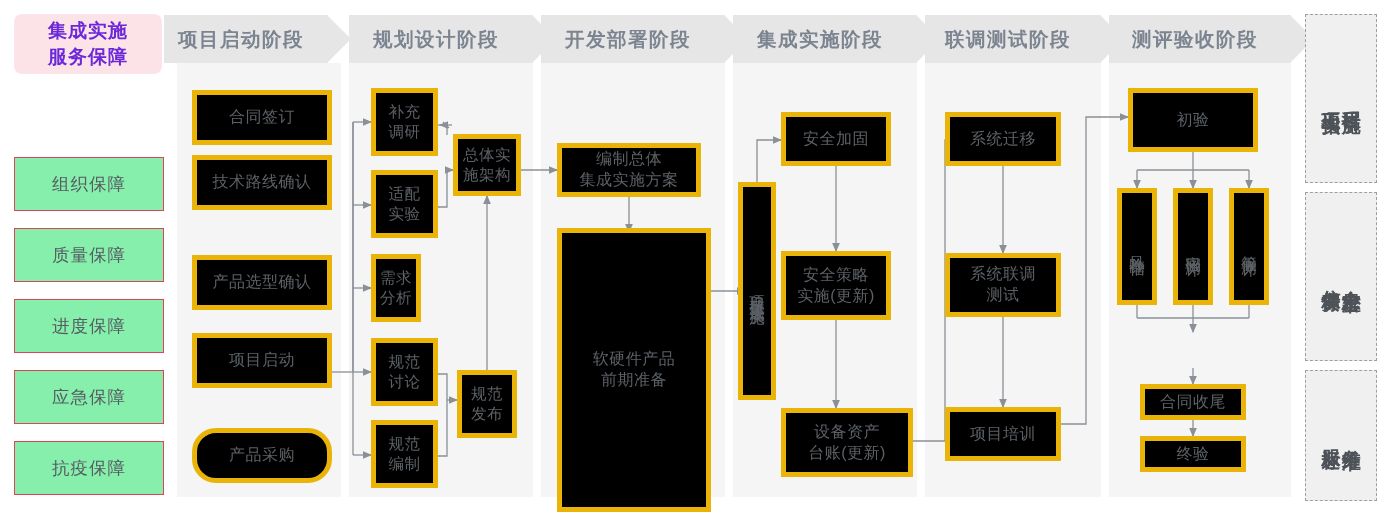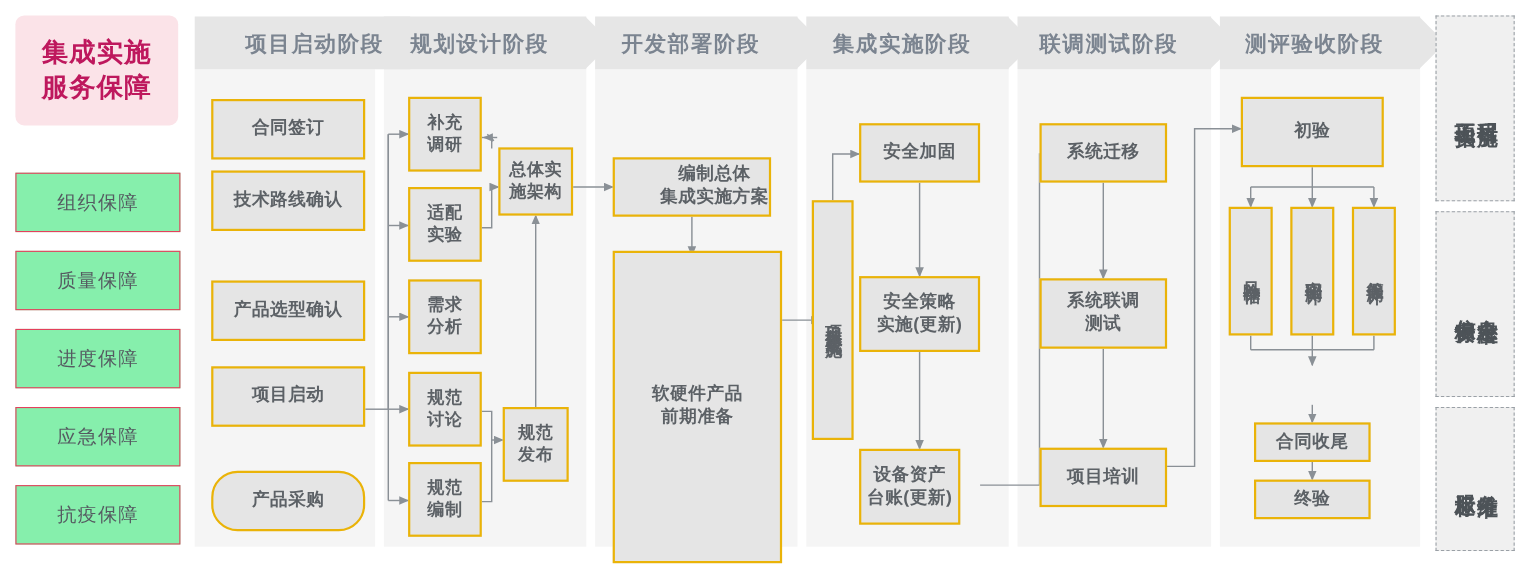--- a/index.html
+++ b/index.html
@@ -8,24 +8,24 @@
     -webkit-font-smoothing:antialiased;
   }
   #root{
     position:relative;
     width:1391px;height:515px;
     background:#ffffff;
     overflow:hidden;
   }
   
   .g-head{
-    position:absolute;left:14px;top:14px;width:148px;height:100px;
+    position:absolute;left:14px;top:14px;width:148px;height:60px;
     background:#fbe3e8;border-radius:8px;
     display:flex;align-items:center;justify-content:center;
-    color:#be185d;font-weight:bold;font-size:24px;line-height:1.35;
+    color:#6d28d9;font-weight:bold;font-size:19px;line-height:1.35;
     text-align:center;letter-spacing:1px;
   }
   .g-item{
     position:absolute;left:14px;width:148px;height:52px;
     background:#86efac;border:1.3px solid #e4405c;
     display:flex;align-items:center;justify-content:center;
     color:#555b61;font-size:17.5px;letter-spacing:1px;
   }
   
   .col-body{
@@ -42,24 +42,24 @@
     background:#e6e6e6;
     clip-path:polygon(0 0,100% 50%,0 100%);
   }
   .col-head .ctitle{
     width:100%;text-align:center;
     color:#7b8490;font-weight:bold;font-size:19.5px;letter-spacing:1.5px;
     padding-right:10px;box-sizing:border-box;
   }
   
   .node{
-    position:absolute;background:#e5e5e5;border:2px solid #eab308;
+    position:absolute;background:#000000;border:5px solid #eab308;
     display:flex;align-items:center;justify-content:center;
     color:#5c6166;font-size:16px;line-height:1.3;text-align:center;
-    box-sizing:border-box;letter-spacing:.5px;font-weight:bold;
+    box-sizing:border-box;letter-spacing:.5px;
   }
   .node.small{font-size:15.5px;}
   .node.vert{
     writing-mode:vertical-rl;text-orientation:upright;
     letter-spacing:2px;
   }
   
   #wires{position:absolute;left:0;top:0;width:1391px;height:515px;pointer-events:none;}
   
   .std{
@@ -94,21 +94,21 @@
   <div class="g-item" style="top:370px">应急保障</div>
   <div class="g-item" style="top:441px">抗疫保障</div>
 
   <div class="col-body" style="left:177px;width:164px;"></div>
   <div class="col-body" style="left:349px;width:184px;"></div>
   <div class="col-body" style="left:541px;width:184px;"></div>
   <div class="col-body" style="left:733px;width:184px;"></div>
   <div class="col-body" style="left:925px;width:176px;"></div>
   <div class="col-body" style="left:1109px;width:182px;"></div>
 
-  <div class="col-head" style="left:177px;width:164px;padding-left:32px;">
+  <div class="col-head" style="left:164px;width:164px;">
     <span class="ctitle">项目启动阶段</span>
     <span class="chev"></span>
   </div>
   <div class="col-head" style="left:349px;width:184px;">
     <span class="ctitle">规划设计阶段</span>
     <span class="chev"></span>
   </div>
   <div class="col-head" style="left:541px;width:184px;">
     <span class="ctitle">开发部署阶段</span>
     <span class="chev"></span>
@@ -205,21 +205,21 @@
         <div>补充</div>
         <div>调研</div>
       </div>
   </div>
   <div class="node small" style="left:371px;top:170px;width:67px;height:68px;">
     <div>
         <div>适配</div>
         <div>实验</div>
       </div>
   </div>
-  <div class="node small" style="left:371px;top:254px;width:67px;height:68px;">
+  <div class="node small" style="left:371px;top:254px;width:50px;height:68px;">
     <div>
         <div>需求</div>
         <div>分析</div>
       </div>
   </div>
   <div class="node small" style="left:371px;top:338px;width:67px;height:68px;">
     <div>
         <div>规范</div>
         <div>讨论</div>
       </div>
@@ -236,42 +236,42 @@
         <div>施架构</div>
       </div>
   </div>
   <div class="node small" style="left:457px;top:370px;width:60px;height:68px;">
     <div>
         <div>规范</div>
         <div>发布</div>
       </div>
   </div>
 
-  <div class="node" style="left:557px;top:143px;width:144px;height:54px;justify-content:flex-end;">
+  <div class="node" style="left:557px;top:143px;width:144px;height:54px;">
     <div>
         <div>编制总体</div>
         <div>集成实施方案</div>
       </div>
   </div>
   <div class="node" style="left:557px;top:228px;width:154px;height:284px;">
     <div>
         <div>软硬件产品</div>
         <div>前期准备</div>
       </div>
   </div>
 
   <div class="node vert small" style="left:738px;top:182px;width:38px;height:218px;">项目整体集成实施</div>
   <div class="node" style="left:781px;top:112px;width:110px;height:54px;">安全加固</div>
   <div class="node" style="left:781px;top:251px;width:110px;height:69px;">
     <div>
         <div>安全策略</div>
         <div>实施(更新)</div>
       </div>
   </div>
-  <div class="node" style="left:781px;top:408px;width:92px;height:69px;">
+  <div class="node" style="left:781px;top:408px;width:132px;height:69px;">
     <div>
         <div>设备资产</div>
         <div>台账(更新)</div>
       </div>
   </div>
 
   <div class="node" style="left:945px;top:112px;width:116px;height:54px;">系统迁移</div>
   <div class="node" style="left:945px;top:253px;width:116px;height:64px;">
     <div>
         <div>系统联调</div>

